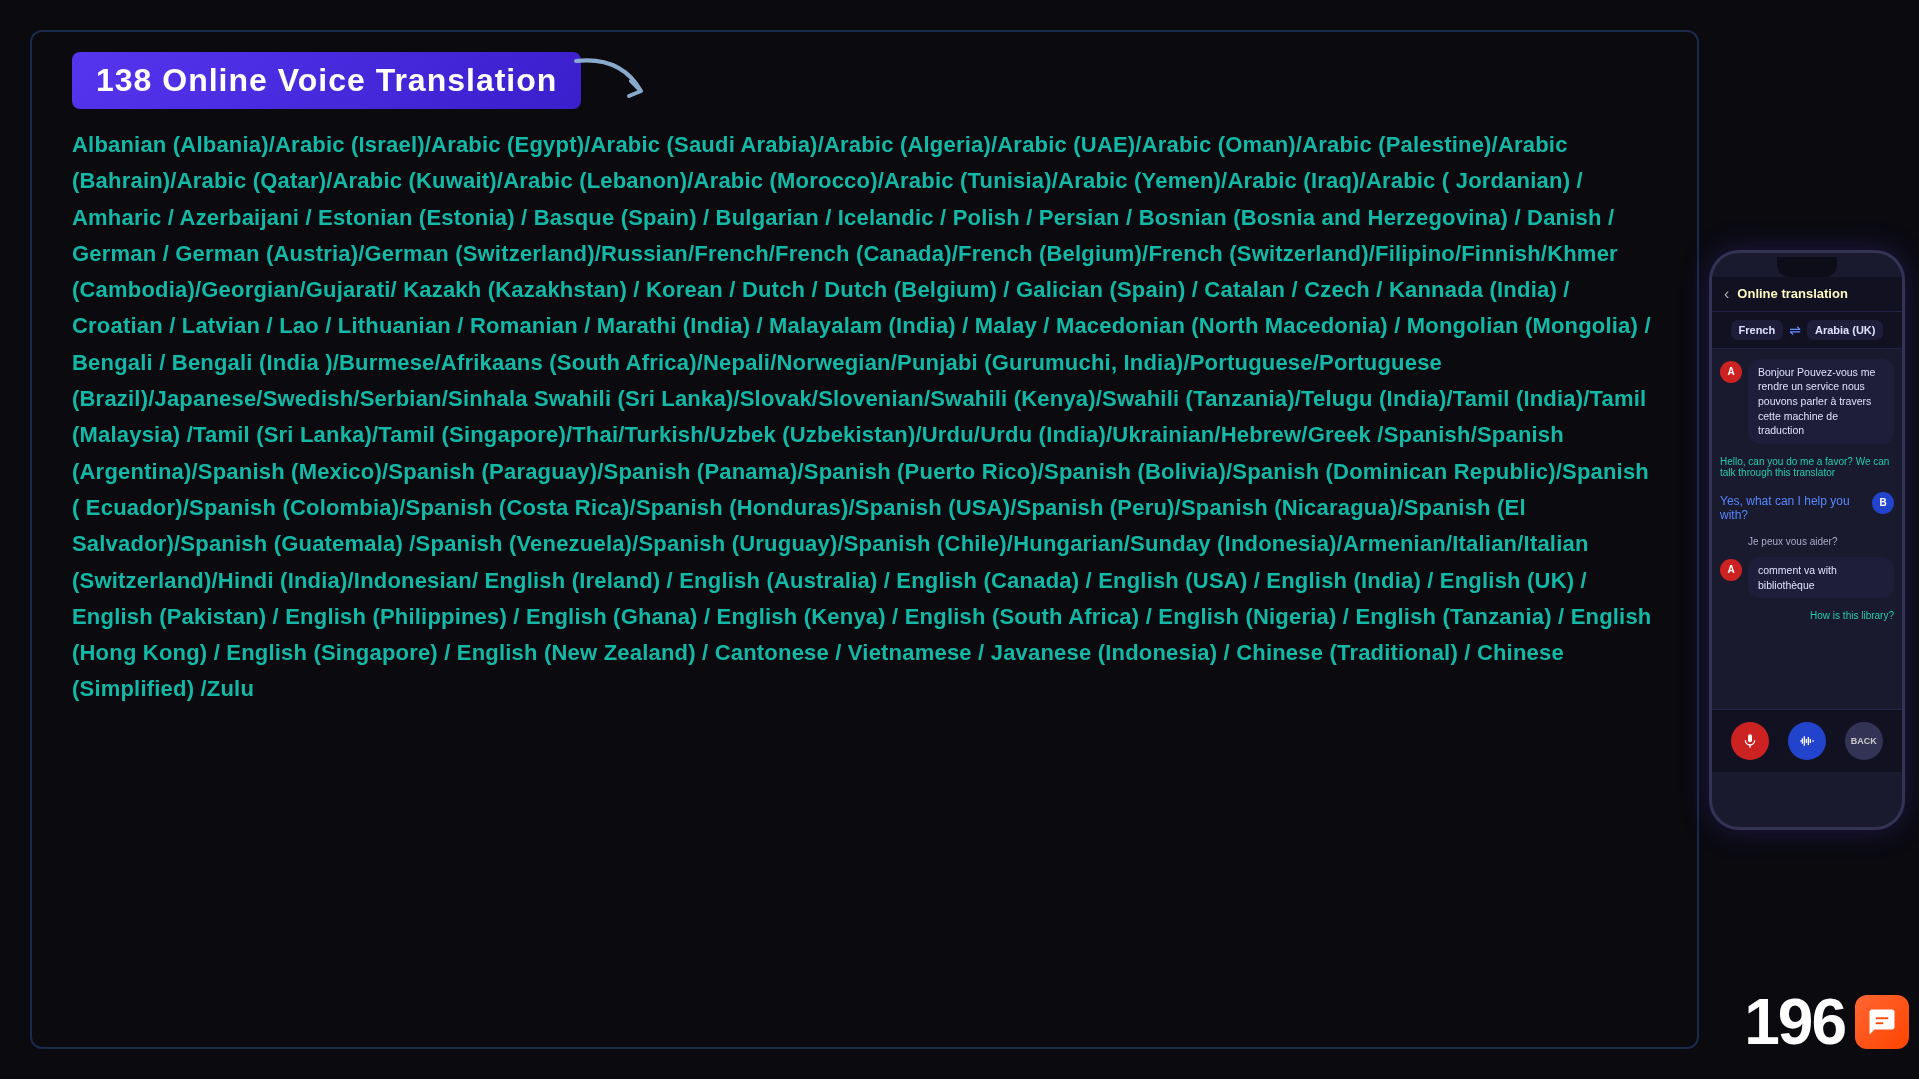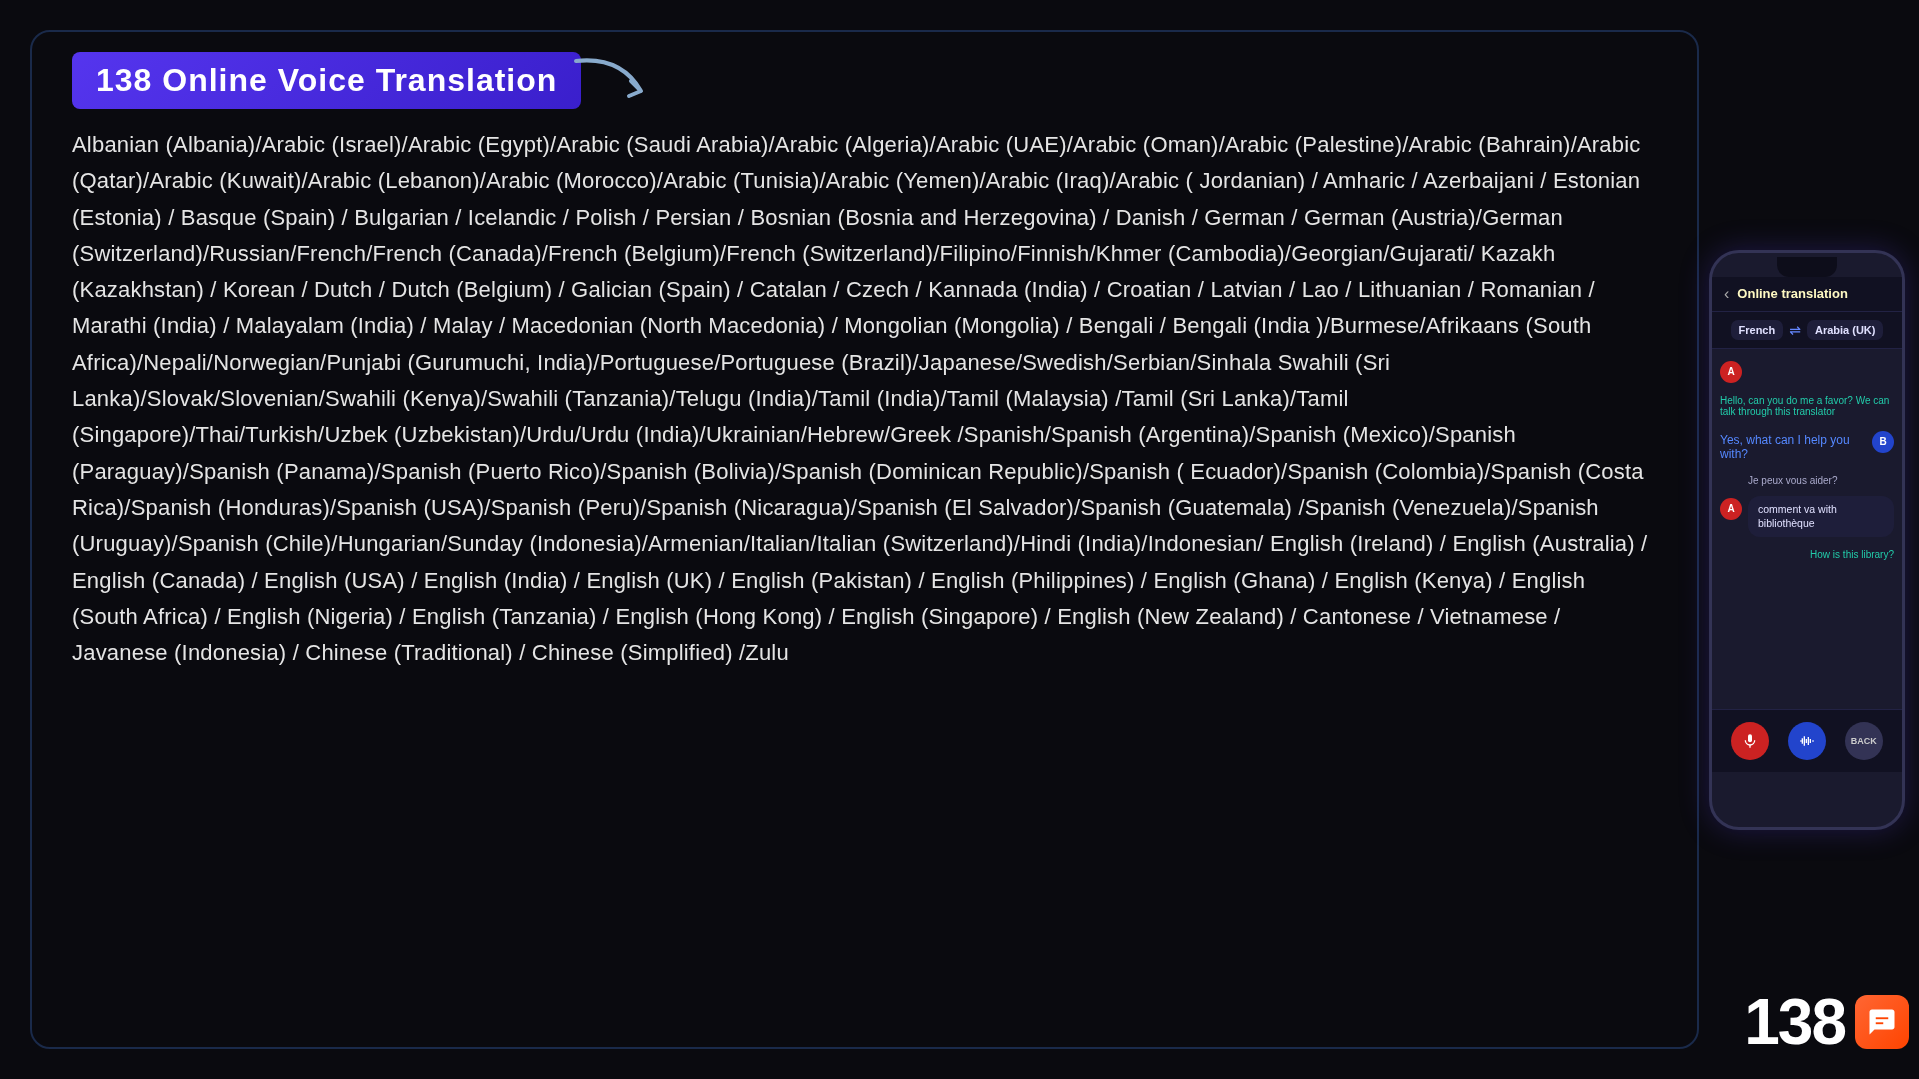--- a/index.html
+++ b/index.html
@@ -13,21 +13,21 @@
     }
 
     
     .main-container {
       position: absolute;
       top: 30px;
       left: 30px;
       right: 220px;
       bottom: 30px;
       border: 2px solid #1a2a4a;
-      border-radius: 20px;
+      border-radius: 12px;
       padding: 20px 40px 20px 40px;
       background: #0a0a0f;
     }
 
     
     .title-banner {
       position: relative;
       display: inline-flex;
       align-items: center;
       margin-bottom: 18px;
@@ -51,23 +51,23 @@
       position: absolute;
       right: -80px;
       top: 50%;
       transform: translateY(-50%);
       width: 90px;
       height: 60px;
     }
 
     
     .languages-text {
-      color: #e5e5e5;
+      color: #14b8a6;
       font-size: 22px;
-      font-weight: 400;
+      font-weight: 700;
       line-height: 1.65;
       letter-spacing: 0.2px;
     }
 
     
     .phone-container {
       position: absolute;
       right: 10px;
       top: 50%;
       transform: translateY(-50%);
@@ -277,20 +277,21 @@
     <div class="lang-selector">
       <button class="lang-btn">French</button>
       <span class="lang-swap">⇌</span>
       <button class="lang-btn">Arabia (UK)</button>
     </div>
 
     <div class="chat-area">
 
       <div class="msg-left">
         <div class="avatar avatar-a">A</div>
+        <div class="msg-bubble bubble-dark">Bonjour Pouvez-vous me rendre un service nous pouvons parler à travers cette machine de traduction</div>
       </div>
 
       <div class="msg-right">
         <div class="bubble-teal">Hello, can you do me a favor? We can talk through this translator</div>
       </div>
 
       <div class="msg-right">
         <div class="bubble-blue">Yes, what can I help you with?</div>
         <div class="avatar avatar-b">B</div>
       </div>
@@ -328,21 +329,21 @@
           <line x1="17" y1="9" x2="17" y2="15"></line>
           <line x1="20" y1="12" x2="22" y2="12"></line>
         </svg>
       </div>
       <div class="ctrl-btn ctrl-btn-back">BACK</div>
     </div>
   </div>
 </div>
 
 <div class="bottom-right">
-  <span class="badge-138">138</span>
+  <span class="badge-138">196</span>
   <div class="badge-icon">
     <svg width="30" height="30" viewBox="0 0 24 24" fill="white">
         <path d="M20 2H4c-1.1 0-2 .9-2 2v18l4-4h14c1.1 0 2-.9 2-2V4c0-1.1-.9-2-2-2z"></path>
         <line x1="7" y1="9" x2="17" y2="9" stroke="#ff4400" stroke-width="1.5"></line>
         <line x1="7" y1="13" x2="13" y2="13" stroke="#ff4400" stroke-width="1.5"></line>
       </svg>
   </div>
 </div>
 
 </body></html>

